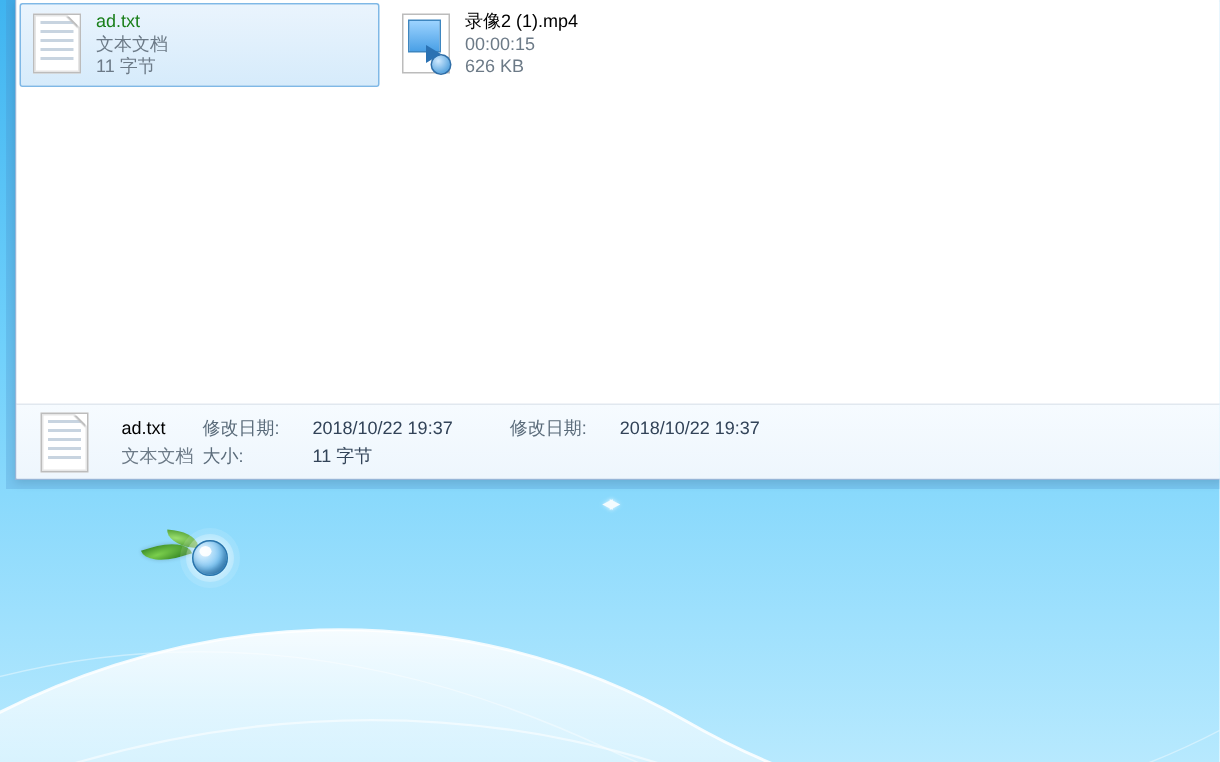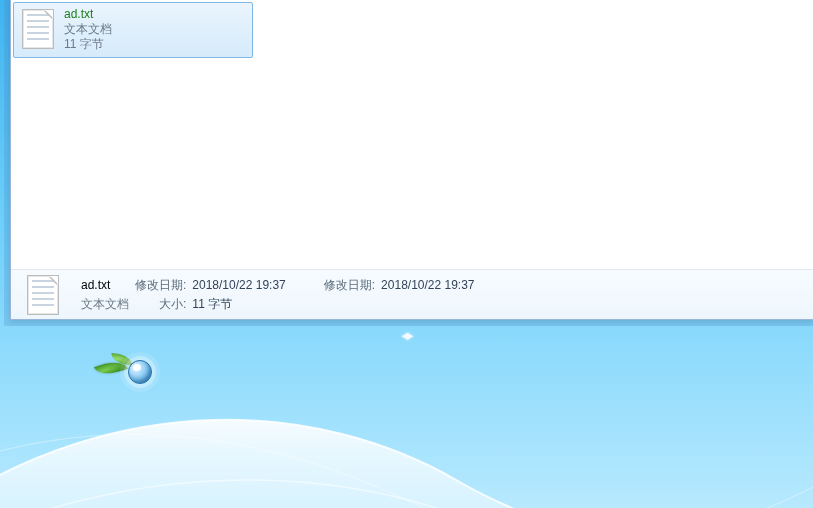--- a/index.html
+++ b/index.html
@@ -69,22 +69,22 @@
     background: linear-gradient(180deg,#f6fbff,#eef6fd);
     display:flex; align-items:center; padding:4px 8px;
   }
   .details-icon { width:48px; display:flex; justify-content:center; }
   .details-grid {
     display:grid; grid-template-columns: auto auto auto auto auto auto auto;
     column-gap: 6px; row-gap: 2px; align-items:center; margin-left:14px;
   }
   .dp-title { color:#000; }
   .dp-type { color:#6c7a87; }
-  .dp-label { color:#5a6b7a; text-align:right; }
-  .dp-val { color:#324358; }
+  .dp-label { color:#5a6b7a; text-align:left; }
+  .dp-val { color:#324358;margin-left:16px; }
   .details-grid > * { white-space: nowrap; }
   .gap { width: 26px; }
 
   
   .arrow {
     position:absolute; left:50%; top:327px; transform:translateX(-50%);
     color:#fff; font-size:14px; letter-spacing:-2px; opacity:.9;
     text-shadow:0 0 3px rgba(255,255,255,.8);
   }
   .leaf {
@@ -130,20 +130,32 @@
       <div class="file-icon">
         <div class="txt-icon"></div>
       </div>
       <div class="file-text">
         <div class="filename accent">ad.txt</div>
         <div class="meta">文本文档</div>
         <div class="meta">11 字节</div>
       </div>
     </div>
 
+    <div class="tile">
+      <div class="file-icon">
+        <div class="mp4-icon">
+            <div class="mp4-note"></div>
+          </div>
+      </div>
+      <div class="file-text">
+        <div class="filename">录像2 (1).mp4</div>
+        <div class="meta">00:00:15</div>
+        <div class="meta">626 KB</div>
+      </div>
+    </div>
 
   </div>
 
   <div class="details-pane">
     <div class="details-icon">
       <div class="txt-icon"></div>
     </div>
     <div class="details-grid">
       <div class="dp-title">ad.txt</div>
       <div class="dp-label">修改日期:</div>

